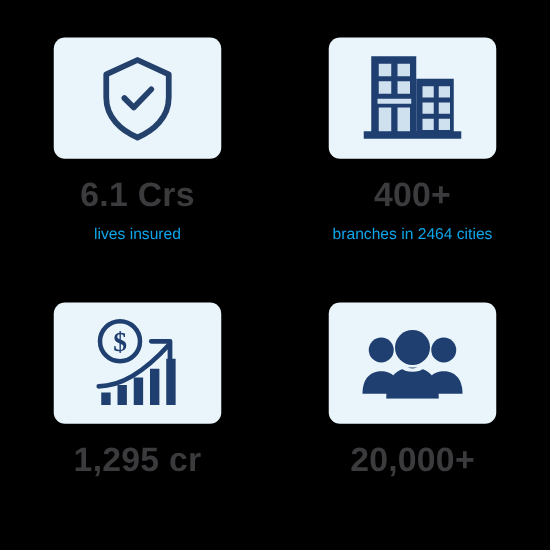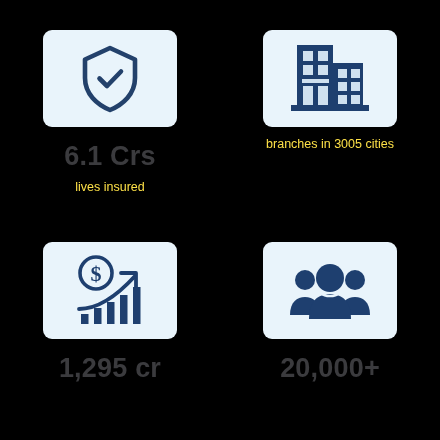--- a/index.html
+++ b/index.html
@@ -50,21 +50,21 @@
     letter-spacing: 0.2px;
     color: #3b3b3e;
     line-height: 1;
     text-align: center;
     white-space: nowrap;
   }
   .stat-label {
     margin-top: 11px;
     font-size: 12.5px;
     font-weight: normal;
-    color: #fde047;
+    color: #0ea5e9;
     line-height: 1;
     white-space: nowrap;
   }
 </style>
 </head>
 <body>
 
 <div class="stats-grid">
 
   <div class="stat-card">
@@ -103,21 +103,22 @@
 
           <rect x="51" y="28" width="9" height="9" fill="#cfe0ef"></rect>
           <rect x="64" y="28" width="9" height="9" fill="#cfe0ef"></rect>
           <rect x="51" y="41" width="9" height="9" fill="#cfe0ef"></rect>
           <rect x="64" y="41" width="9" height="9" fill="#cfe0ef"></rect>
           <rect x="51" y="54" width="9" height="9" fill="#cfe0ef"></rect>
           <rect x="64" y="54" width="9" height="9" fill="#cfe0ef"></rect>
         </svg>
       </span>
     </div>
-    <div class="stat-label">branches in 3005 cities</div>
+    <div class="stat-value">400+</div>
+    <div class="stat-label">branches in 2464 cities</div>
   </div>
 
   <div class="stat-card">
     <div class="icon-tile">
       <span>
         <svg width="74" height="74" viewBox="0 0 74 74" fill="none">
 
           <circle cx="23" cy="19" r="16" stroke="#1e3f6f" stroke-width="3.6" fill="none"></circle>
           <text x="23" y="27" text-anchor="middle" font-family="&quot;Liberation Serif&quot;, serif" font-size="22" font-weight="bold" fill="#1e3f6f">$</text>
 

